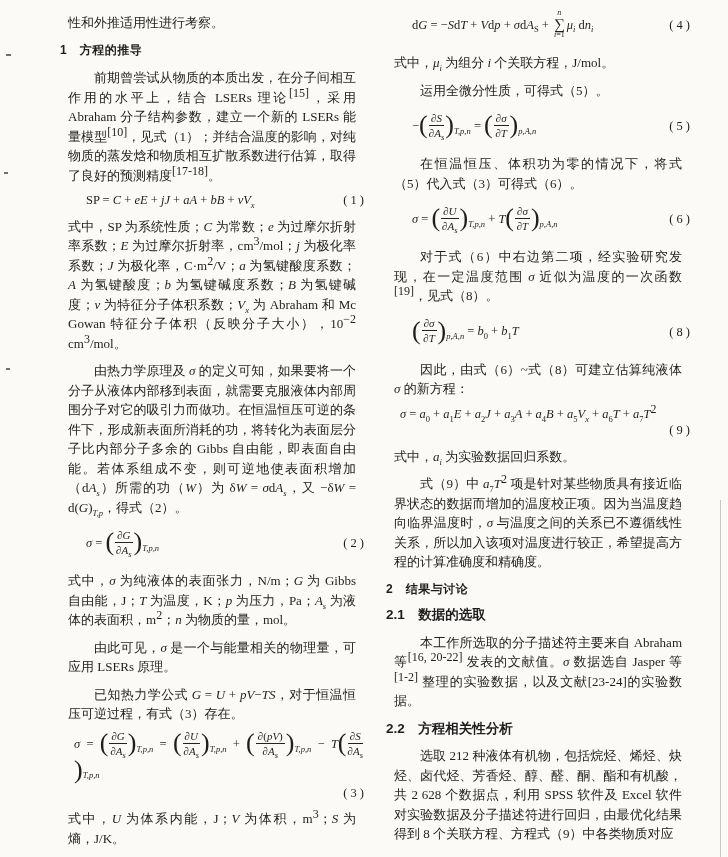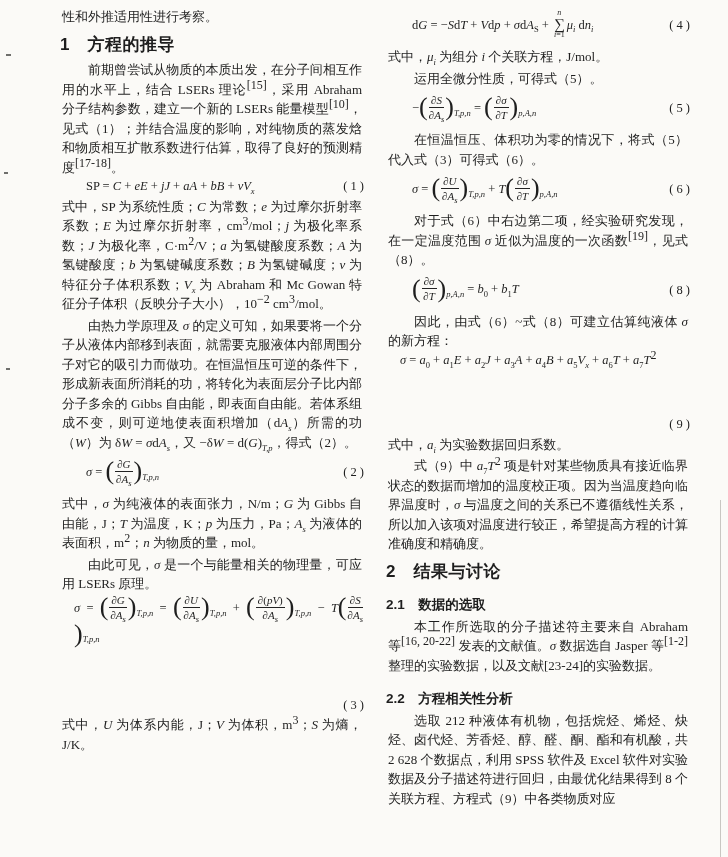--- a/index.html
+++ b/index.html
@@ -4,35 +4,35 @@
 <style>
   html,body{margin:0;padding:0;}
   body{
     width:728px;height:857px;position:relative;overflow:hidden;
     background:#fbfaf7;color:#1e1e1e;
     font-family:"Liberation Serif","DejaVu Serif",serif;
   }
   .col{position:absolute;top:5px;width:304px;font-size:13px;line-height:19.5px;text-align:justify;}
   #col-left{left:60px;}
   #col-right{left:386px;}
-  p.body{margin:2px;}
+  p.body{margin:8px;}
   p.ind{text-indent:2em;}
   .h1{
     font-family:"Liberation Sans","DejaVu Sans",sans-serif;
-    font-size:17px;font-weight:bold;margin:8px 0 6px;letter-spacing:0.5px;
+    font-size:12px;font-weight:bold;margin:8px 0 6px;letter-spacing:0.5px;
   }
   .h2{
     font-family:"Liberation Sans","DejaVu Sans",sans-serif;
-    font-size:13.5px;font-weight:bold;margin:14px 0 1px;
+    font-size:13.5px;font-weight:bold;margin:6px 0 1px;
   }
   .eq{display:flex;align-items:center;padding-left:26px;margin:2px 0;font-size:12.5px;line-height:1.25;}
   .eq.tight{padding-left:14px;}
   .eq .eqbody{display:inline-block;}
   .eq .eqnum{margin-left:auto;padding-left:6px;white-space:nowrap;}
-  .eq.nb{flex-wrap:wrap;gap:48px;}
+  .eq.nb{flex-wrap:wrap;}
   .eq.nb .eqnum{flex-basis:100%;text-align:right;margin-top:1px;}
   .eq.tall{min-height:38px;}
   sup{font-size:12px;line-height:0;}
   sub{font-size:8.5px;line-height:0;}
   .it{font-style:italic;}
   .frac{
     display:inline-flex;flex-direction:column;align-items:center;
     vertical-align:middle;font-size:11px;line-height:12px;margin:0 1px;
     transform:translateY(-2px);
   }
@@ -69,20 +69,21 @@
     <p class="body ind"><span>由热力学原理及 </span><span class="it">σ</span><span> 的定义可知，如果要将一个分子从液体内部移到表面，就需要克服液体内部周围分子对它的吸引力而做功。在恒温恒压可逆的条件下，形成新表面所消耗的功，将转化为表面层分子比内部分子多余的 Gibbs 自由能，即表面自由能。若体系组成不变，则可逆地使表面积增加（d</span><span class="it">A</span><sub class="it">s</sub><span>）所需的功（</span><span class="it">W</span><span>）为 δ</span><span class="it">W</span><span> = </span><span class="it">σ</span><span>d</span><span class="it">A</span><sub class="it">s</sub><span>，又 −δ</span><span class="it">W</span><span> = d(</span><span class="it">G</span><span>)</span><sub class="it">T,p</sub><span>，得式（2）。</span></p>
     <div class="eq tall">
       <span class="eqbody"><span class="it">σ</span><span> = </span><span class="bigp">(</span><span class="frac">
             <span class="fn"><span>∂</span><span class="it">G</span></span>
             <span class="fd"><span>∂</span><span class="it">A</span><sub class="it">s</sub></span>
           </span><span class="bigp">)</span><sub class="it">T,p,n</sub></span>
       <span class="eqnum">( 2 )</span>
     </div>
     <p class="body"><span>式中，</span><span class="it">σ</span><span> 为纯液体的表面张力，N/m；</span><span class="it">G</span><span> 为 Gibbs 自由能，J；</span><span class="it">T</span><span> 为温度，K；</span><span class="it">p</span><span> 为压力，Pa；</span><span class="it">A</span><sub class="it">s</sub><span> 为液体的表面积，m</span><sup>2</sup><span>；</span><span class="it">n</span><span> 为物质的量，mol。</span></p>
     <p class="body ind"><span>由此可见，</span><span class="it">σ</span><span> 是一个与能量相关的物理量，可应用 LSERs 原理。</span></p>
+    <p class="body ind"><span>已知热力学公式 </span><span class="it">G</span><span> = </span><span class="it">U</span><span> + </span><span class="it">pV</span><span>−</span><span class="it">TS</span><span>，对于恒温恒压可逆过程，有式（3）存在。</span></p>
     <div class="eq tall nb tight">
       <span class="eqbody"><span class="it">σ</span><span> = </span><span class="bigp">(</span><span class="frac">
             <span class="fn"><span>∂</span><span class="it">G</span></span>
             <span class="fd"><span>∂</span><span class="it">A</span><sub class="it">s</sub></span>
           </span><span class="bigp">)</span><sub class="it">T,p,n</sub><span> = </span><span class="bigp">(</span><span class="frac">
             <span class="fn"><span>∂</span><span class="it">U</span></span>
             <span class="fd"><span>∂</span><span class="it">A</span><sub class="it">s</sub></span>
           </span><span class="bigp">)</span><sub class="it">T,p,n</sub><span> + </span><span class="bigp">(</span><span class="frac">
             <span class="fn"><span>∂(</span><span class="it">pV</span><span>)</span></span>
             <span class="fd"><span>∂</span><span class="it">A</span><sub class="it">s</sub></span>

